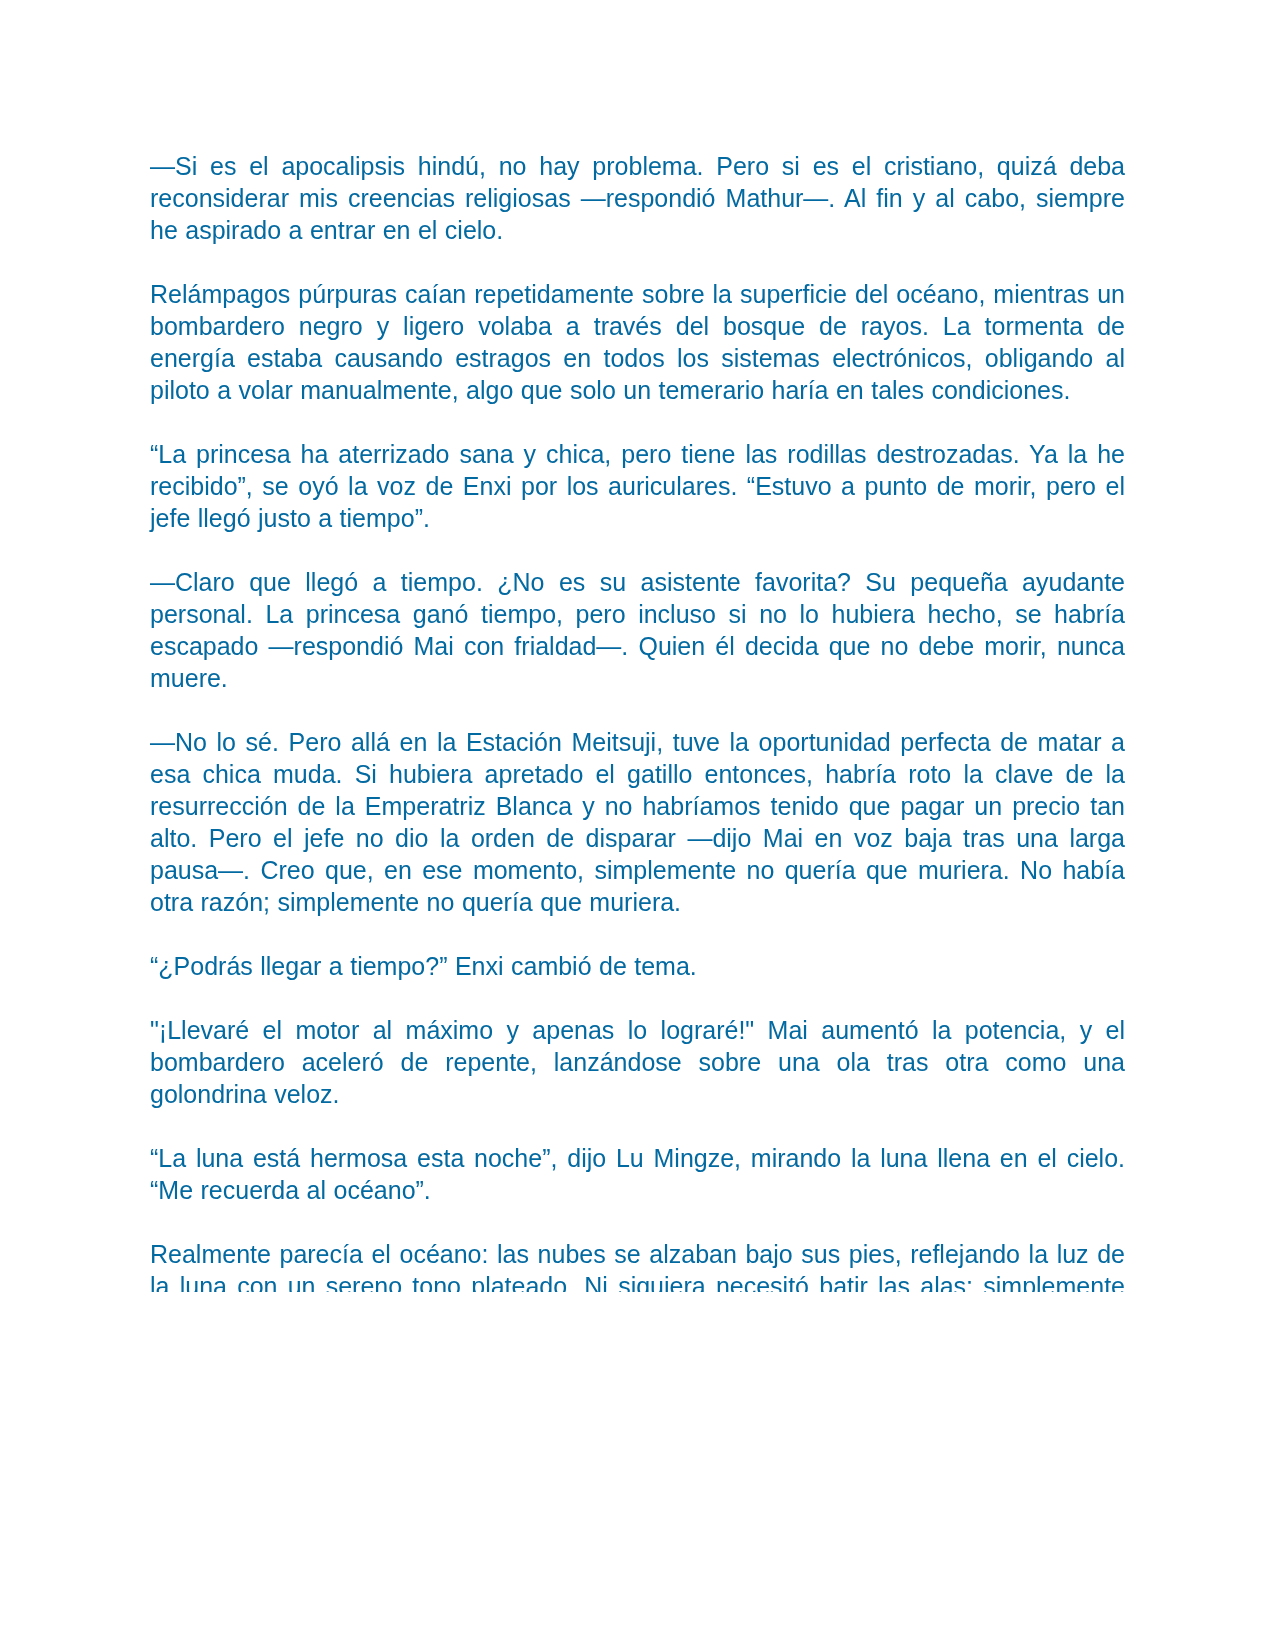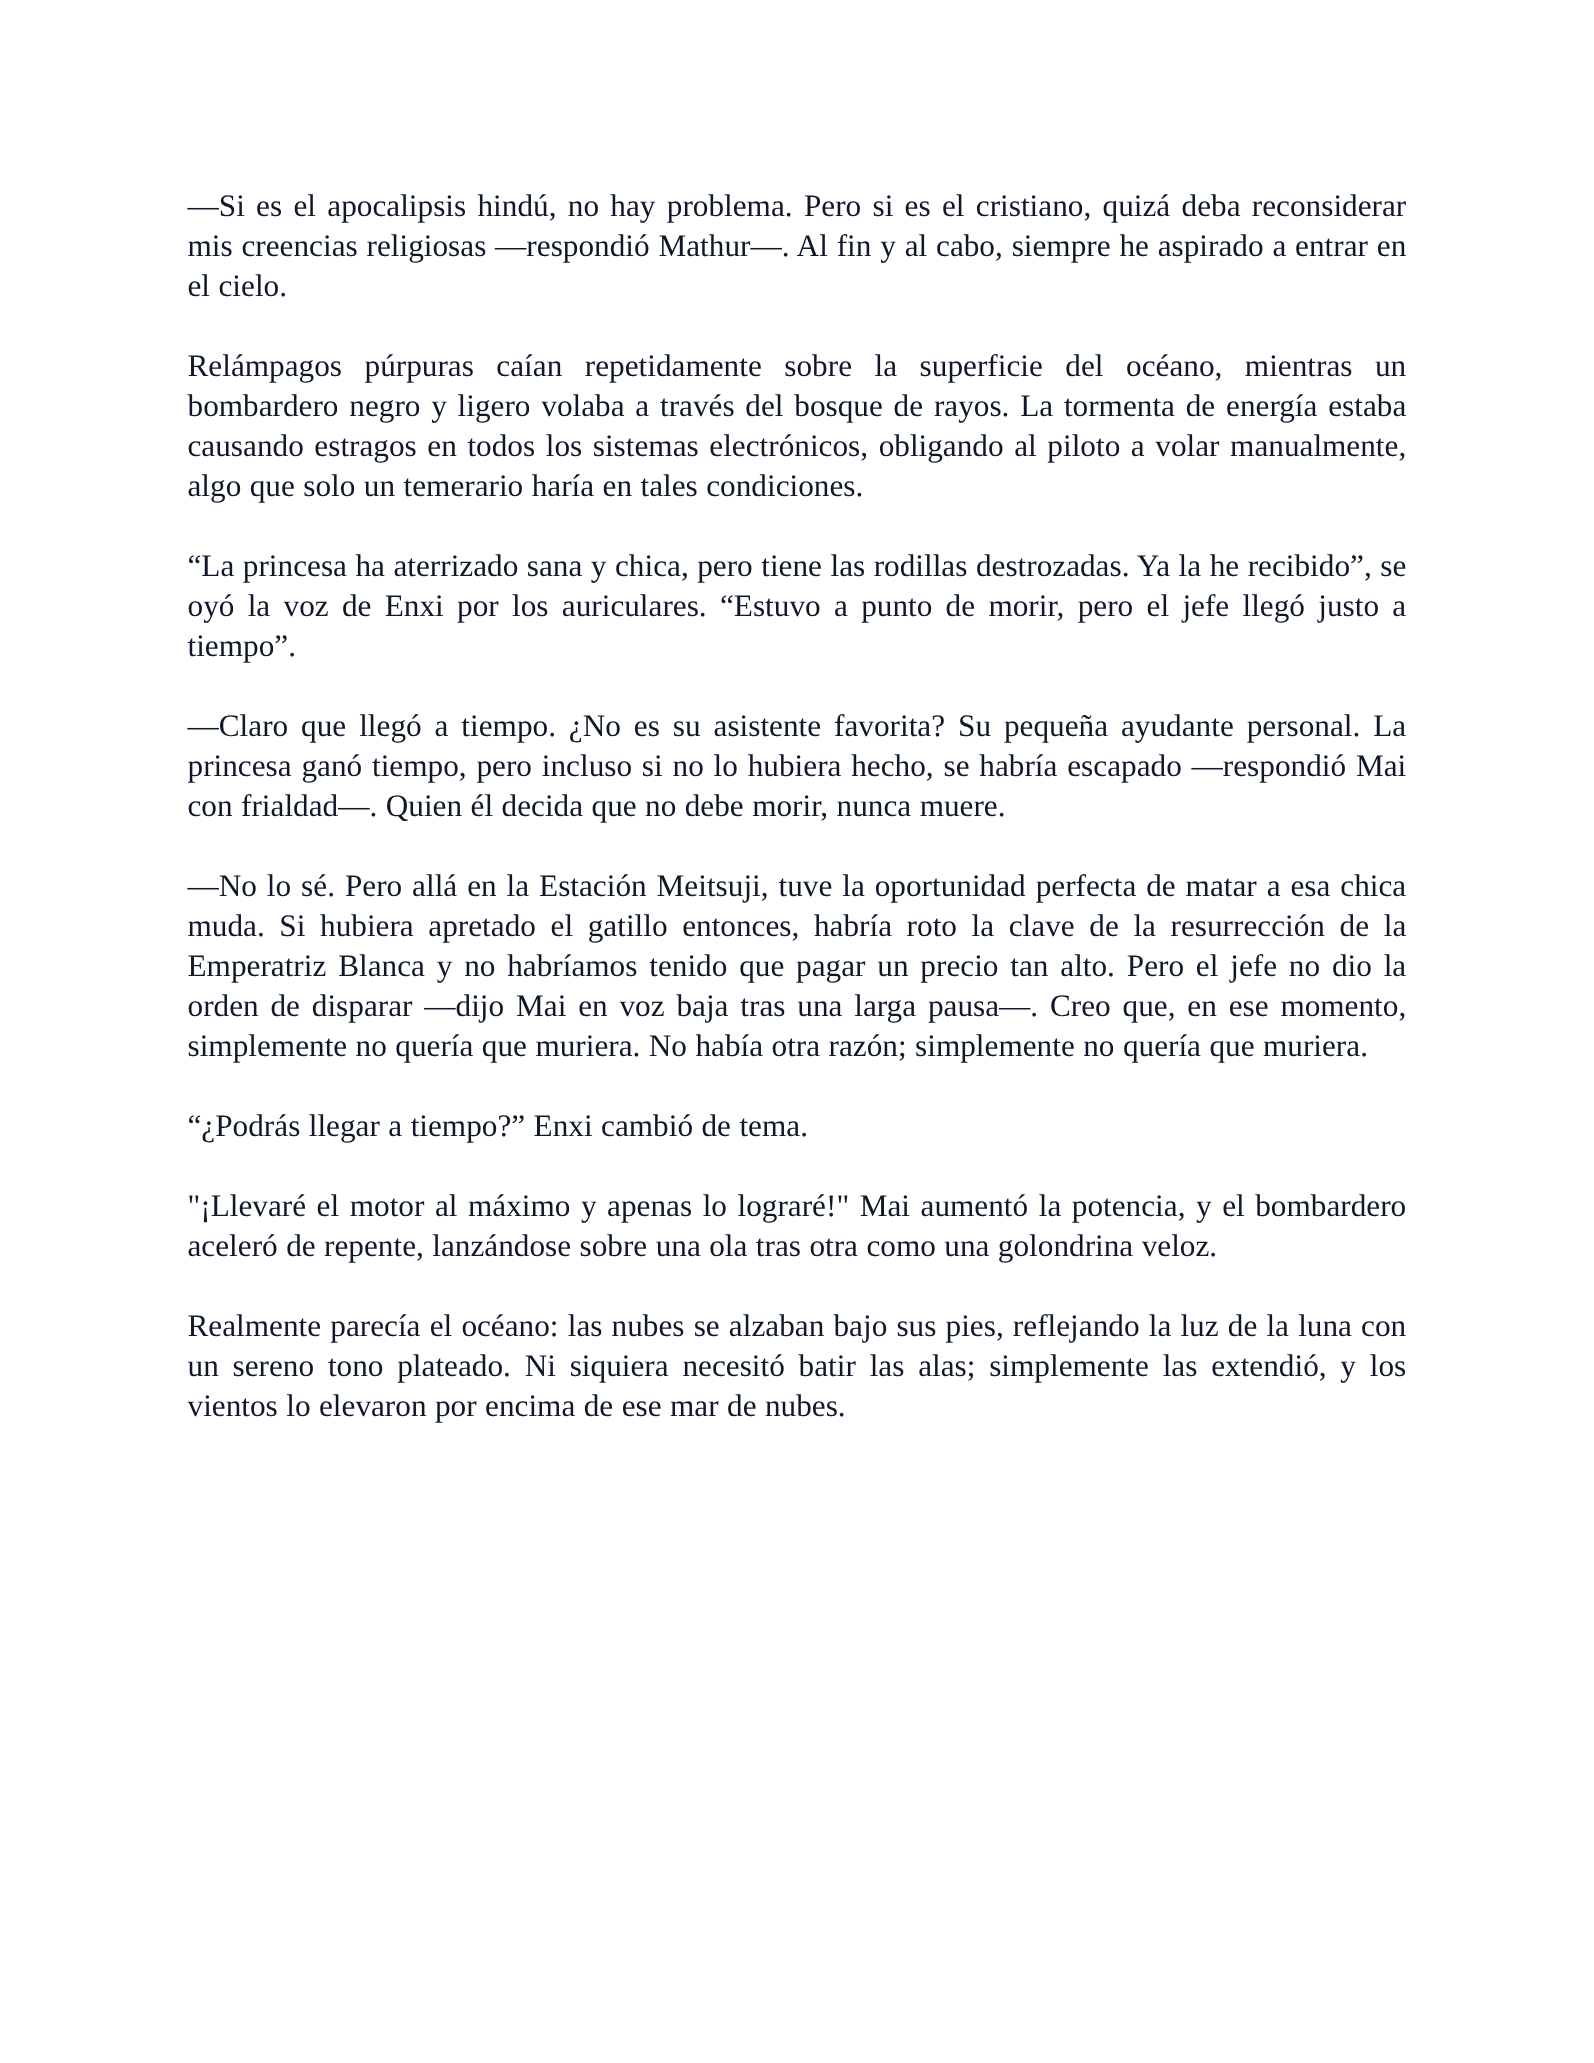--- a/index.html
+++ b/index.html
@@ -5,22 +5,22 @@
   html, body {
     margin: 0;
     padding: 0;
     background: #ffffff;
   }
   .page {
     position: relative;
     width: 1275px;
     height: 1292px;
     background: #ffffff;
-    color: #0f172a;
-    font-family: Liberation Serif, serif;
+    color: #0369a1;
+    font-family: Liberation Sans, sans-serif;
     overflow: hidden;
   }
   .content {
     position: absolute;
     left: 150px;
     top: 150px;
     width: 975px;
   }
   .para {
     margin: 0 0 32px 0;
@@ -45,16 +45,17 @@
 
 <div class="page">
   <div class="content">
       <p class="para">—Si es el apocalipsis hindú, no hay problema. Pero si es el cristiano, quizá deba reconsiderar mis creencias religiosas —respondió Mathur—. Al fin y al cabo, siempre he aspirado a entrar en el cielo.</p>
       <p class="para">Relámpagos púrpuras caían repetidamente sobre la superficie del océano, mientras un bombardero negro y ligero volaba a través del bosque de rayos. La tormenta de energía estaba causando estragos en todos los sistemas electrónicos, obligando al piloto a volar manualmente, algo que solo un temerario haría en tales condiciones.</p>
       <p class="para">“La princesa ha aterrizado sana y chica, pero tiene las rodillas destrozadas. Ya la he recibido”, se oyó la voz de Enxi por los auriculares. “Estuvo a punto de morir, pero el jefe llegó justo a tiempo”.</p>
       <p class="para">—Claro que llegó a tiempo. ¿No es su asistente favorita? Su pequeña ayudante personal. La princesa ganó tiempo, pero incluso si no lo hubiera hecho, se habría escapado —respondió Mai con frialdad—. Quien él decida que no debe morir, nunca muere.</p>
       <p class="para">—No lo sé. Pero allá en la Estación Meitsuji, tuve la oportunidad perfecta de matar a esa chica muda. Si hubiera apretado el gatillo entonces, habría roto la clave de la resurrección de la Emperatriz Blanca y no habríamos tenido que pagar un precio tan alto. Pero el jefe no dio la orden de disparar —dijo Mai en voz baja tras una larga pausa—. Creo que, en ese momento, simplemente no quería que muriera. No había otra razón; simplemente no quería que muriera.</p>
       <p class="para">“¿Podrás llegar a tiempo?” Enxi cambió de tema.</p>
       <p class="para">"¡Llevaré el motor al máximo y apenas lo lograré!" Mai aumentó la potencia, y el bombardero aceleró de repente, lanzándose sobre una ola tras otra como una golondrina veloz.</p>
+      <p class="para">“La luna está hermosa esta noche”, dijo Lu Mingze, mirando la luna llena en el cielo. “Me recuerda al océano”.</p>
       <p class="para">Realmente parecía el océano: las nubes se alzaban bajo sus pies, reflejando la luz de la luna con un sereno tono plateado. Ni siquiera necesitó batir las alas; simplemente las extendió, y los vientos lo elevaron por encima de ese mar de nubes.</p>
     </div>
   <div class="footer">717</div>
 </div>
 
 </body></html>

